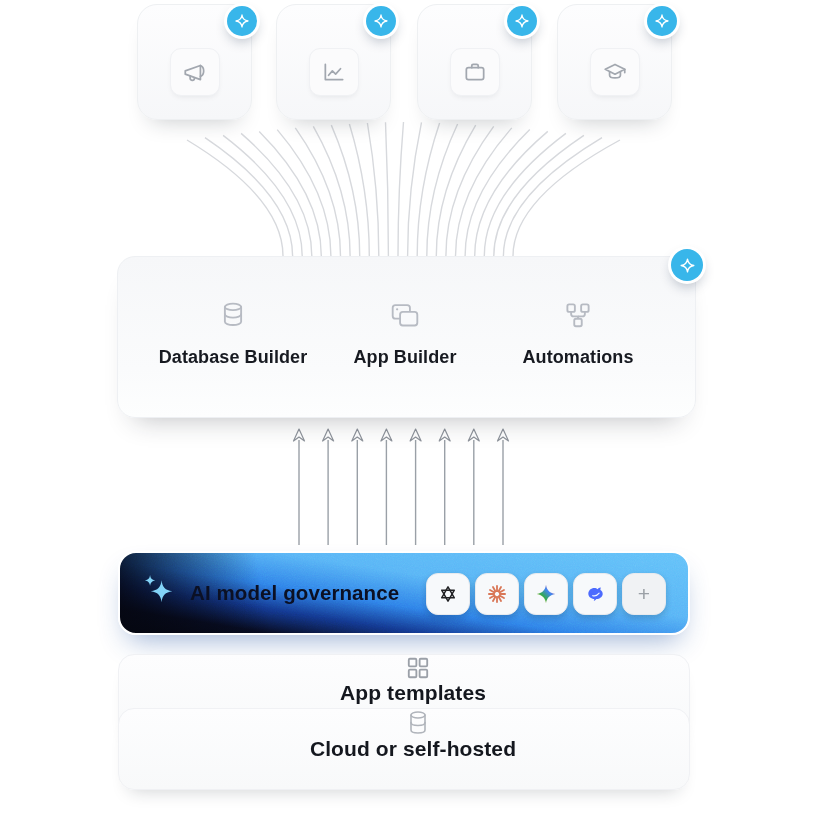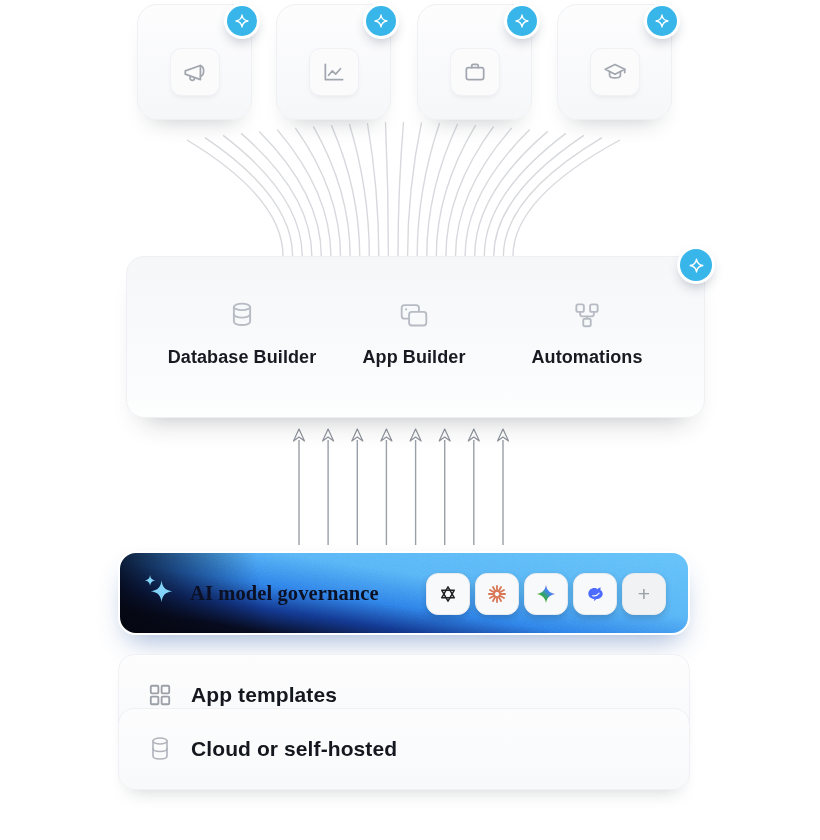--- a/index.html
+++ b/index.html
@@ -25,21 +25,21 @@
   }
   .badge{
     position:absolute;width:30px;height:30px;border-radius:50%;
     background:#38b6ea;display:flex;align-items:center;justify-content:center;
     box-shadow:0 0 0 3px #ffffff, 0 6px 12px rgba(20,40,70,.25);
   }
   .card-badge{top:1px;left:89px;}
 
   
   .panel{
-    position:absolute;left:126px;top:256px;width:577px;height:160px;border-radius:18px;
+    position:absolute;left:117px;top:256px;width:577px;height:160px;border-radius:18px;
     background:linear-gradient(180deg,#f6f7f9 0%,#fafbfc 70%,#fdfefe 100%);
     border:1px solid #eef0f3;
     box-shadow:0 18px 26px -18px rgba(25,30,40,.30);
   }
   .panel-badge{top:-8px;left:553px;width:32px;height:32px;}
   .panel-col{position:absolute;top:40px;width:180px;text-align:center;}
   .panel-col .p-icon{height:36px;display:flex;align-items:center;justify-content:center;}
   .panel-label{margin-top:14px;font-size:18px;font-weight:700;color:#171a21;letter-spacing:.1px;}
 
   
@@ -49,38 +49,38 @@
     background:
       linear-gradient(78deg, rgba(4,6,16,.92) 0%, rgba(4,6,16,0) 26%),
       linear-gradient(189deg,#63c1f9 0%,#58b4f6 38%,#2e80e8 58%,#13388f 72%,#070c22 86%,#04060f 100%);
     box-shadow:0 14px 28px -10px rgba(30,80,160,.45);
     overflow:hidden;
   }
   .banner-noise{position:absolute;inset:0;width:100%;height:100%;opacity:.22;mix-blend-mode:overlay;}
   .banner-sparkle{position:absolute;left:16px;top:17px;}
   .banner-title{
     position:absolute;left:70px;top:0;height:80px;line-height:80px;
-    font-size:20.5px;font-weight:700;color:#0b1024;letter-spacing:.1px;font-family:Liberation Serif, serif;
+    font-size:20.5px;font-weight:700;color:#0b1024;letter-spacing:.1px;
   }
   .chips{position:absolute;right:22px;top:20px;display:flex;gap:5px;}
   .chip{
     width:42px;height:40px;border-radius:12px;background:#f7f9fb;border:1px solid #e7eaee;
     box-shadow:0 3px 6px rgba(10,20,40,.18);
     display:flex;align-items:center;justify-content:center;
   }
   .chip.add{background:#f0f2f4;}
   .plus-glyph{font-size:21px;color:#9aa0a6;font-weight:400;line-height:1;margin-top:-2px;}
 
   
   .feature-row{
     position:absolute;left:118px;width:570px;height:80px;border-radius:16px;
     background:linear-gradient(180deg,#fdfdfe 0%,#f8f9fa 100%);
     border:1px solid #f0f1f4;
     box-shadow:0 12px 18px -12px rgba(25,30,40,.22);
-    display:flex;align-items:center;
+    display:flex;align-items:center;flex-direction:column;
   }
   .row-icon{width:26px;margin-left:28px;display:flex;align-items:center;justify-content:center;}
   .row-label{margin-left:18px;font-size:21px;font-weight:700;color:#14171e;letter-spacing:.1px;}
 </style>
 </head>
 <body>
 
 <div class="stage">
 
   <svg class="deco-svg" viewBox="0 0 820 840">

